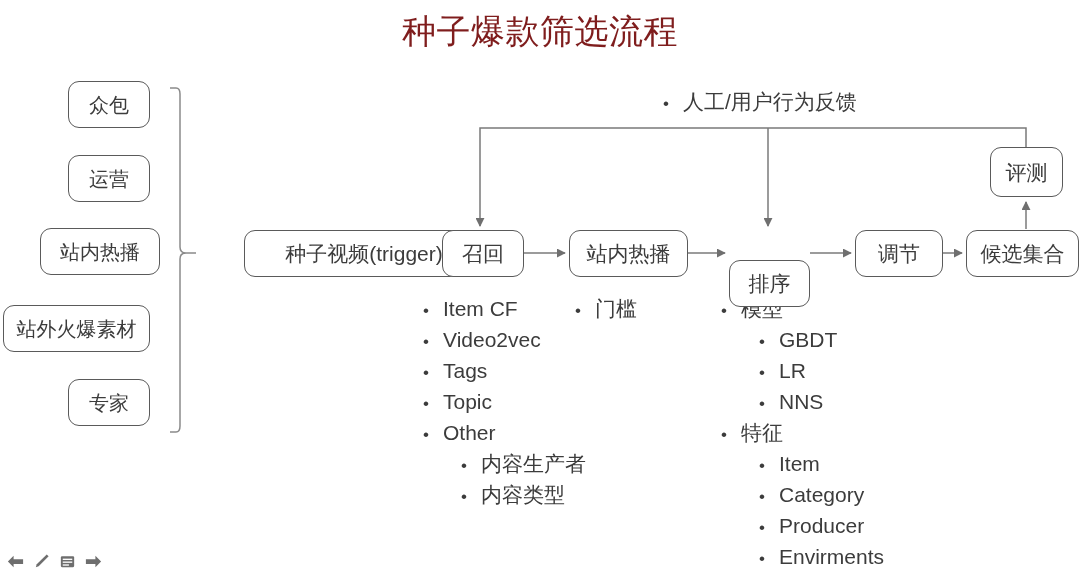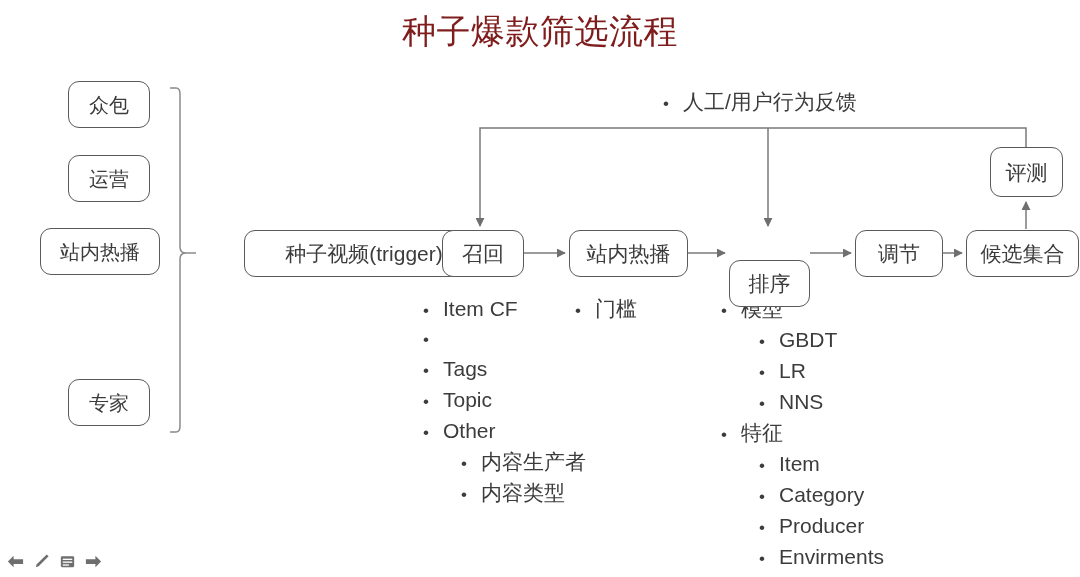--- a/index.html
+++ b/index.html
@@ -148,20 +148,23 @@
 
   <div class="node small" style="left:68px;  top:81px;  width:82px;  height:47px;">
     <span>众包</span>
   </div>
   <div class="node small" style="left:68px;  top:155px; width:82px;  height:47px;">
     <span>运营</span>
   </div>
   <div class="node small" style="left:40px;  top:228px; width:120px; height:47px;">
     <span>站内热播</span>
   </div>
+  <div class="node small" style="left:3px;   top:305px; width:147px; height:47px;">
+    <span>站外火爆素材</span>
+  </div>
   <div class="node small" style="left:68px;  top:379px; width:82px;  height:47px;">
     <span>专家</span>
   </div>
 
   <div class="node" style="left:196px; top:230px; width:240px; height:47px;margin-left:48px;">
     <span>种子视频(trigger)</span>
   </div>
   <div class="node" style="left:442px; top:230px; width:82px;  height:47px;">
     <span>召回</span>
   </div>
@@ -188,20 +191,21 @@
     </div>
   </div>
 
   <div class="bullets" style="left:423px; top:294px;">
     <div class="bullet">
       <span class="dot">•</span>
       <span class="txt">Item CF</span>
     </div>
     <div class="bullet">
       <span class="dot">•</span>
+      <span class="txt">Video2vec</span>
     </div>
     <div class="bullet">
       <span class="dot">•</span>
       <span class="txt">Tags</span>
     </div>
     <div class="bullet">
       <span class="dot">•</span>
       <span class="txt">Topic</span>
     </div>
     <div class="bullet">

